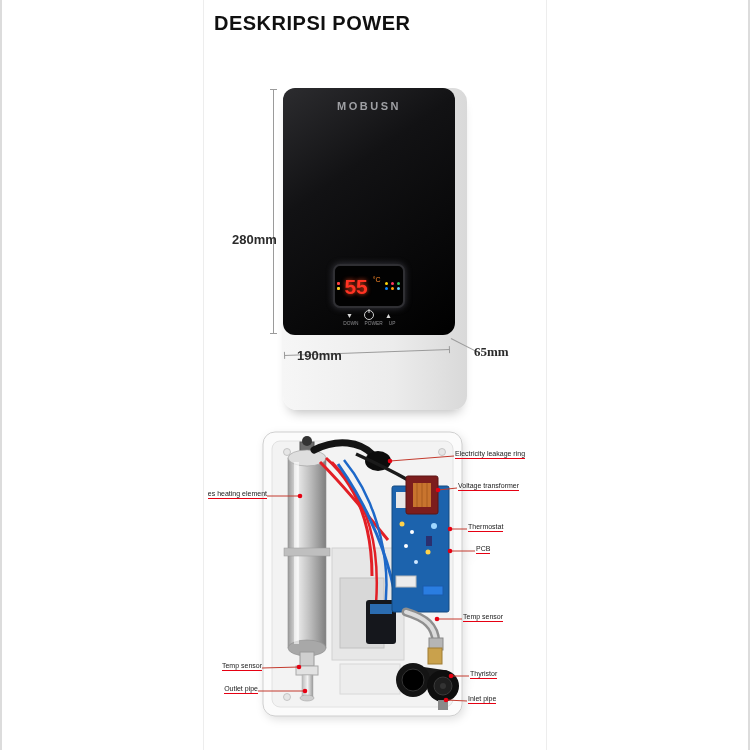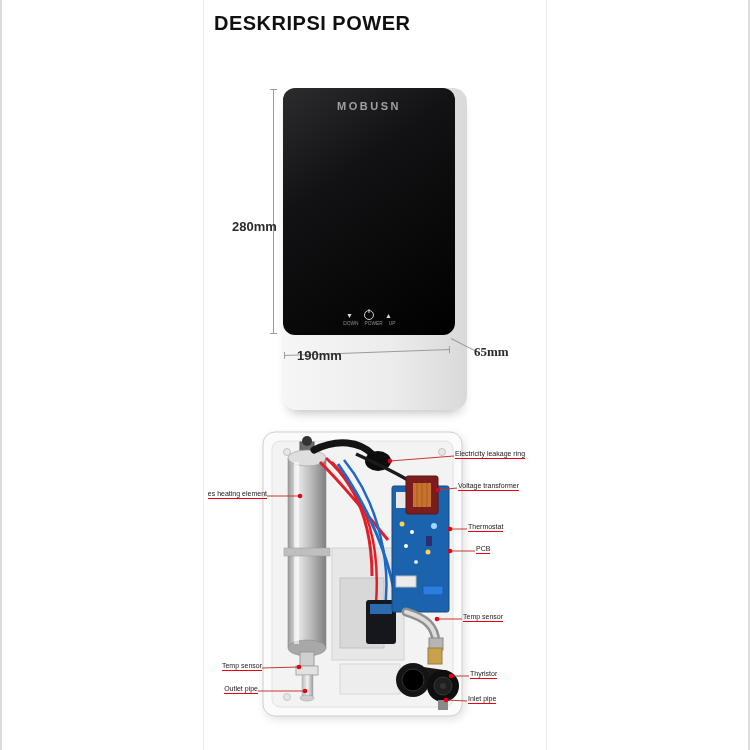--- a/index.html
+++ b/index.html
@@ -45,21 +45,21 @@
   .ctrl-icons{display:flex;align-items:center;gap:11px;color:#d8d8d8;font-size:7px;line-height:1;}
   .power-ico{width:8px;height:8px;border:1px solid #cfcfcf;border-radius:50%;
              position:relative;display:inline-block;}
   .power-ico::after{content:"";position:absolute;left:50%;top:-2px;width:1px;height:4px;
                     background:#cfcfcf;transform:translateX(-50%);}
   .ctrl-labels{display:flex;gap:10px;font-size:8px;color:#8d8d90;
                transform:scale(.6);transform-origin:center top;}
 
   
   .dim-text{position:absolute;font-size:13px;font-weight:600;color:#2b2b2b;}
-  .dim-h-text{left:232px;top:219px;}
+  .dim-h-text{left:232px;top:232px;}
   .dim-w-text{left:297px;top:348px;}
   .dim-d-text{left:474px;top:344px;font-family:Liberation Serif, serif;}
   .dim-v{position:absolute;left:273px;top:89px;width:1px;height:245px;background:#9b9b9b;}
   .dim-v::before,.dim-v::after{content:"";position:absolute;left:-3px;width:7px;height:1px;background:#9b9b9b;}
   .dim-v::before{top:0;} .dim-v::after{bottom:0;}
   .dim-w{position:absolute;left:284px;top:352px;width:166px;height:1px;background:#9b9b9b;
          transform:rotate(-2deg);}
   .dim-w::before,.dim-w::after{content:"";position:absolute;top:-3px;width:1px;height:7px;background:#9b9b9b;}
   .dim-w::before{left:0;} .dim-w::after{right:0;}
   .dim-d{position:absolute;left:451px;top:338px;width:30px;height:1px;background:#9b9b9b;
@@ -83,20 +83,36 @@
 <div class="col-line col-line-r"></div>
 
 <h1 class="title">DESKRIPSI POWER</h1>
 
 <div class="dim-v"></div>
 <div class="dim-text dim-h-text">280mm</div>
 
 <div class="device">
   <div class="face">
     <div class="brand">MOBUSN</div>
+    <div class="display">
+      <span class="mini">
+          <i></i>
+          <i></i>
+        </span>
+      <span class="temp">55</span>
+      <span class="unit">°C</span>
+      <span class="confetti">
+        <i></i>
+          <i></i>
+          <i></i>
+          <i></i>
+          <i></i>
+          <i></i>
+      </span>
+    </div>
     <div class="controls">
       <div class="ctrl-icons">
         <span>▼</span>
         <span class="power-ico"></span>
         <span>▲</span>
       </div>
       <div class="ctrl-labels">
         <span>DOWN</span>
         <span>POWER</span>
         <span>UP</span>

